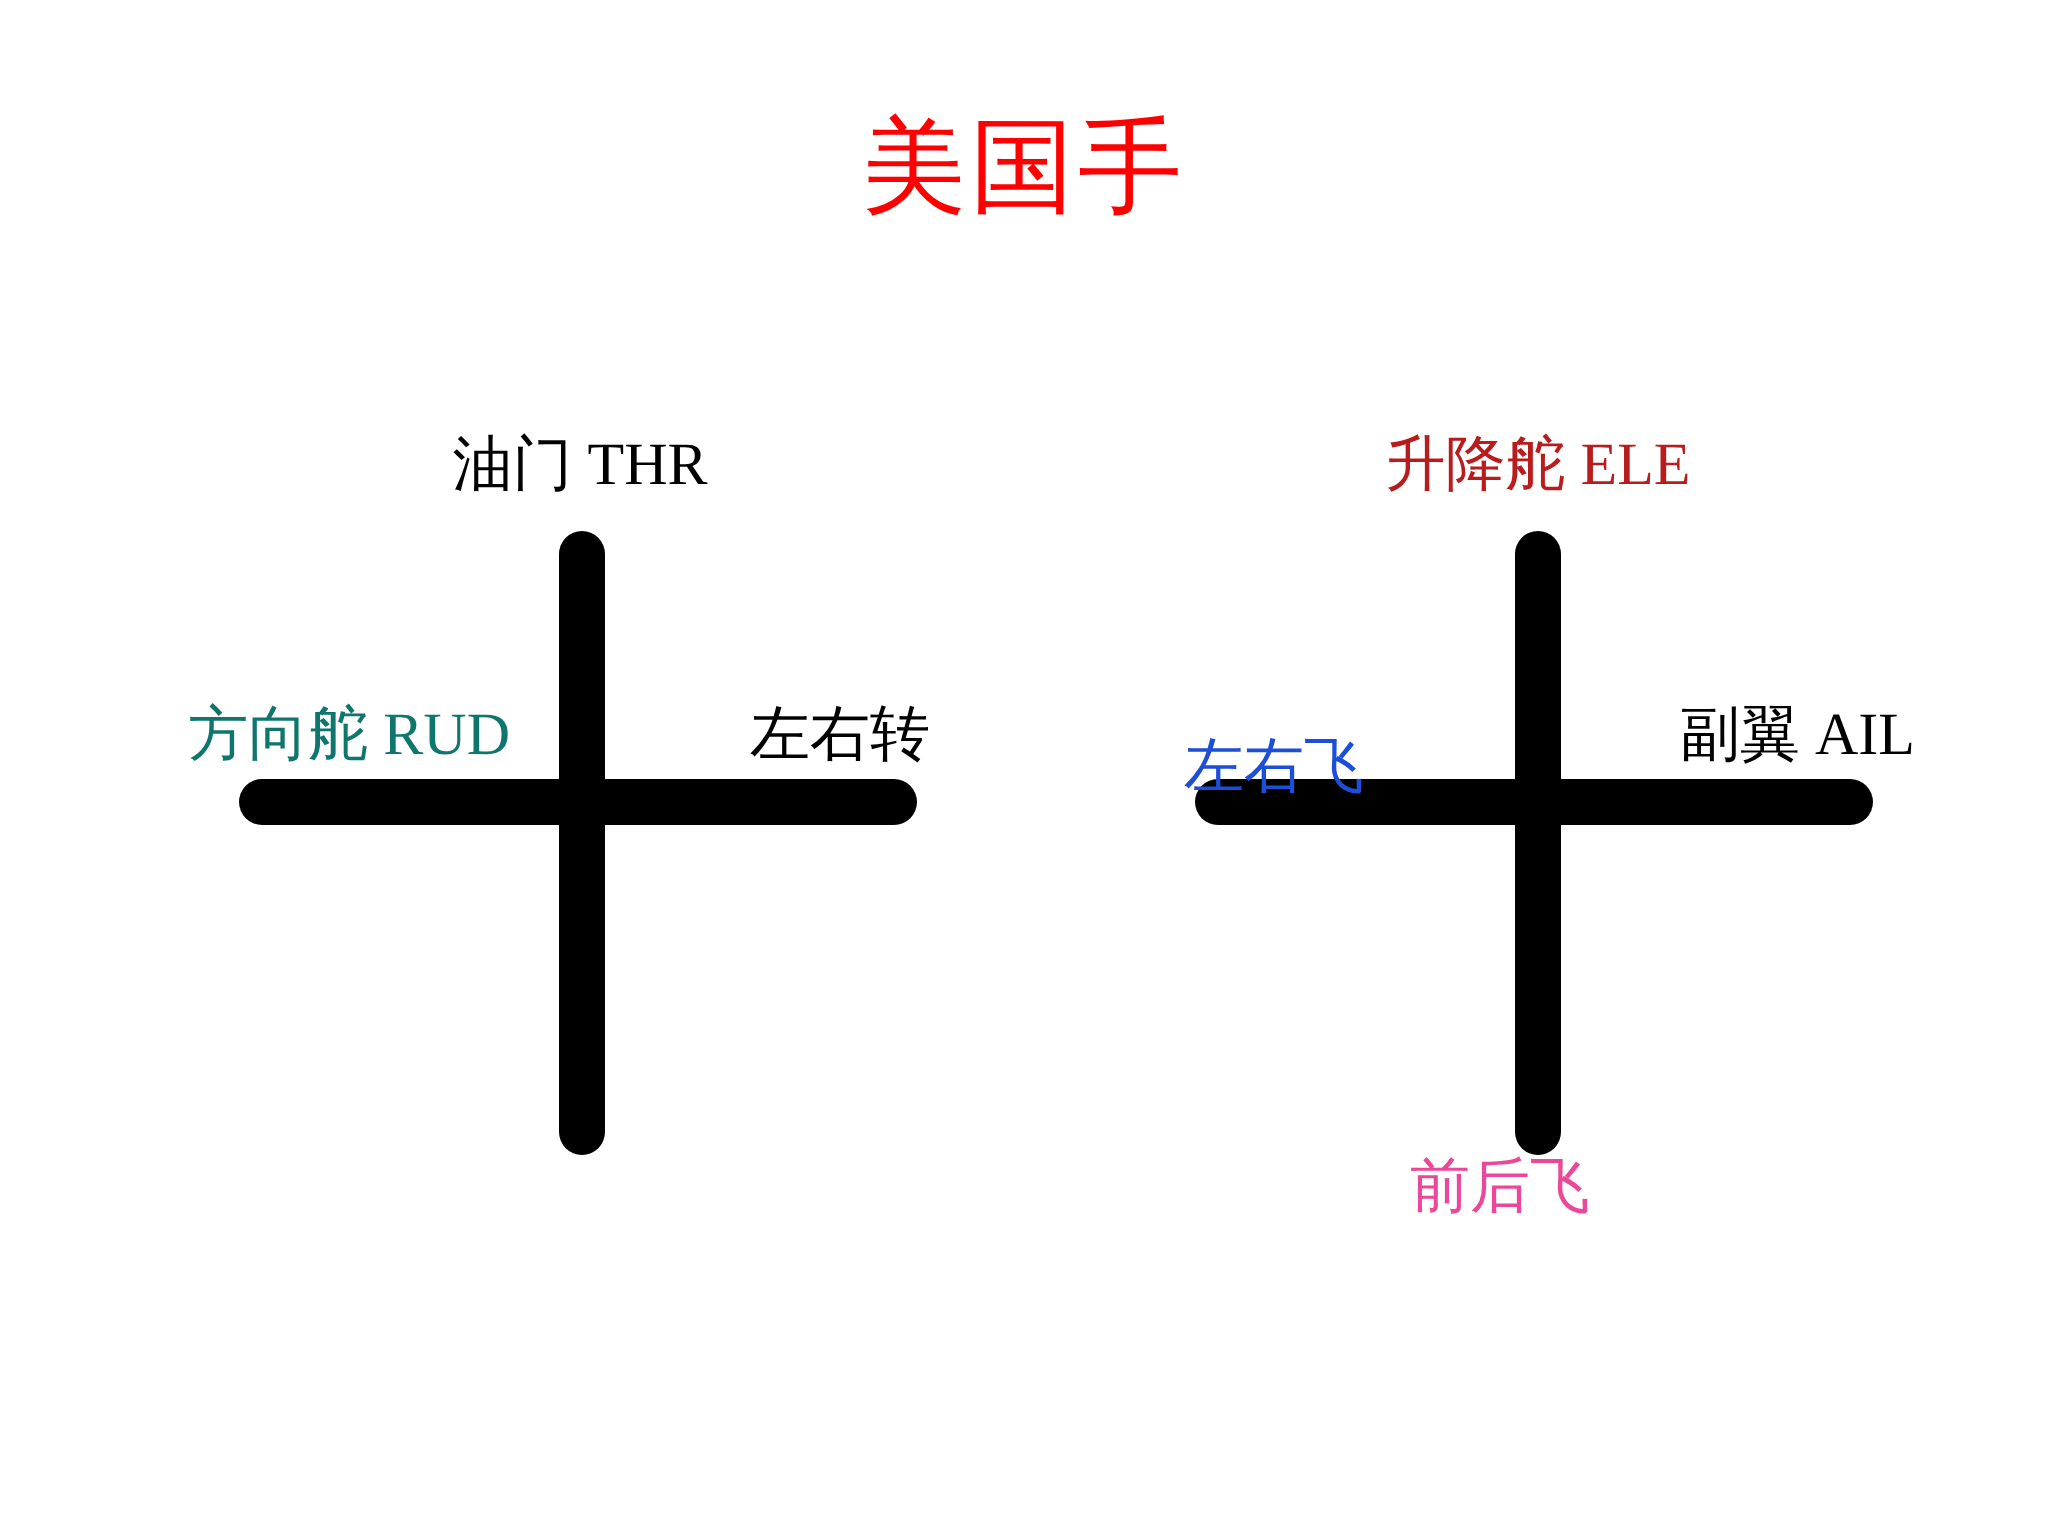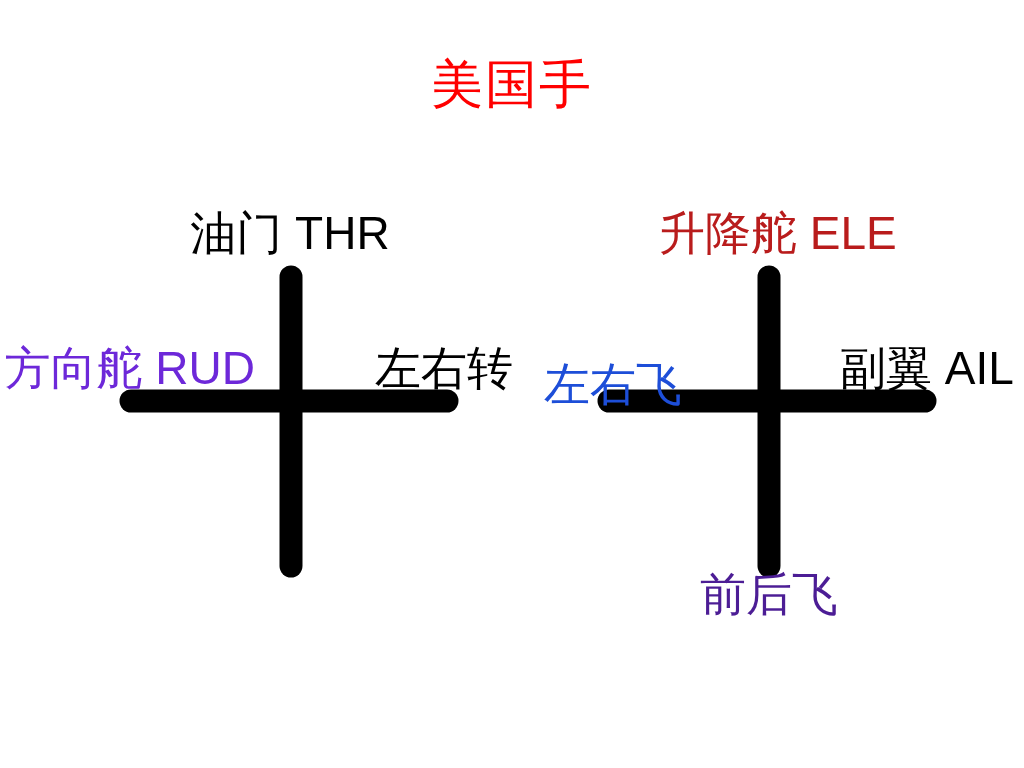--- a/index.html
+++ b/index.html
@@ -50,25 +50,25 @@
 
   .cross-svg {
     position: absolute;
     overflow: visible;
   }
 
   
   .lbl {
     position: absolute;
     color: #000000;
-    font-size: 46px;
+    font-size: 30px;
     line-height: 40px;
     font-weight: 400;
     white-space: nowrap;
-    font-family: Liberation Sans, sans-serif;
+    font-family: Liberation Serif, serif;
   }
   .lbl-top    { text-align: center; }
   .lbl-bottom { text-align: center; }
   .lbl-left   { text-align: right; }
   .lbl-right  { text-align: left; }
 </style>
 </head>
 <body style="background: rgb(255, 255, 255);">
 
 <div id="stage" style="background: rgb(255, 255, 255);">
@@ -79,37 +79,37 @@
 
     <svg class="cross-svg" style="left:100px; top:250px; width:380px; height:340px;" viewBox="0 0 380 340">
       <g stroke="#000000" stroke-width="23" stroke-linecap="round" fill="none">
         <line x1="191" y1="27" x2="191" y2="316"></line>
         <line x1="31" y1="151" x2="347" y2="151"></line>
       </g>
     </svg>
 
     <div class="lbl lbl-top" style="left: 180px; top: 213px; width: 220px; color: rgb(0, 0, 0);">油门 THR</div>
 
-    <div class="lbl lbl-left" style="left: 0px; top: 348px; width: 255px; color: #6d28d9;">方向舵 RUD</div>
+    <div class="lbl lbl-left" style="left: 0px; top: 348px; width: 255px; color: #0f766e;">方向舵 RUD</div>
 
     <div class="lbl lbl-right" style="left: 375px; top: 348px; width: 220px; color: rgb(0, 0, 0);">左右转</div>
 
   </div>
 
   <div class="stick-group">
 
     <svg class="cross-svg" style="left:578px; top:250px; width:380px; height:340px;" viewBox="0 0 380 340">
       <g stroke="#000000" stroke-width="23" stroke-linecap="round" fill="none">
         <line x1="191" y1="27" x2="191" y2="316"></line>
         <line x1="31" y1="151" x2="347" y2="151"></line>
       </g>
     </svg>
 
     <div class="lbl lbl-top" style="left: 659px; top: 213px; width: 220px; color: #b91c1c;">升降舵 ELE</div>
 
     <div class="lbl lbl-left" style="left: 460px; top: 348px; width: 222px; color: #1d4ed8; margin-top: 16px;">左右飞</div>
 
     <div class="lbl lbl-right" style="left: 840px; top: 348px; width: 220px; color: rgb(0, 0, 0);">副翼 AIL</div>
 
-    <div class="lbl lbl-bottom" style="left: 659px; top: 574px; width: 220px; color: #4c1d95;">前后飞</div>
+    <div class="lbl lbl-bottom" style="left: 640px; top: 574px; width: 220px; color: #ec4899;">前后飞</div>
   </div>
 
 </div>
 
 </body></html>

